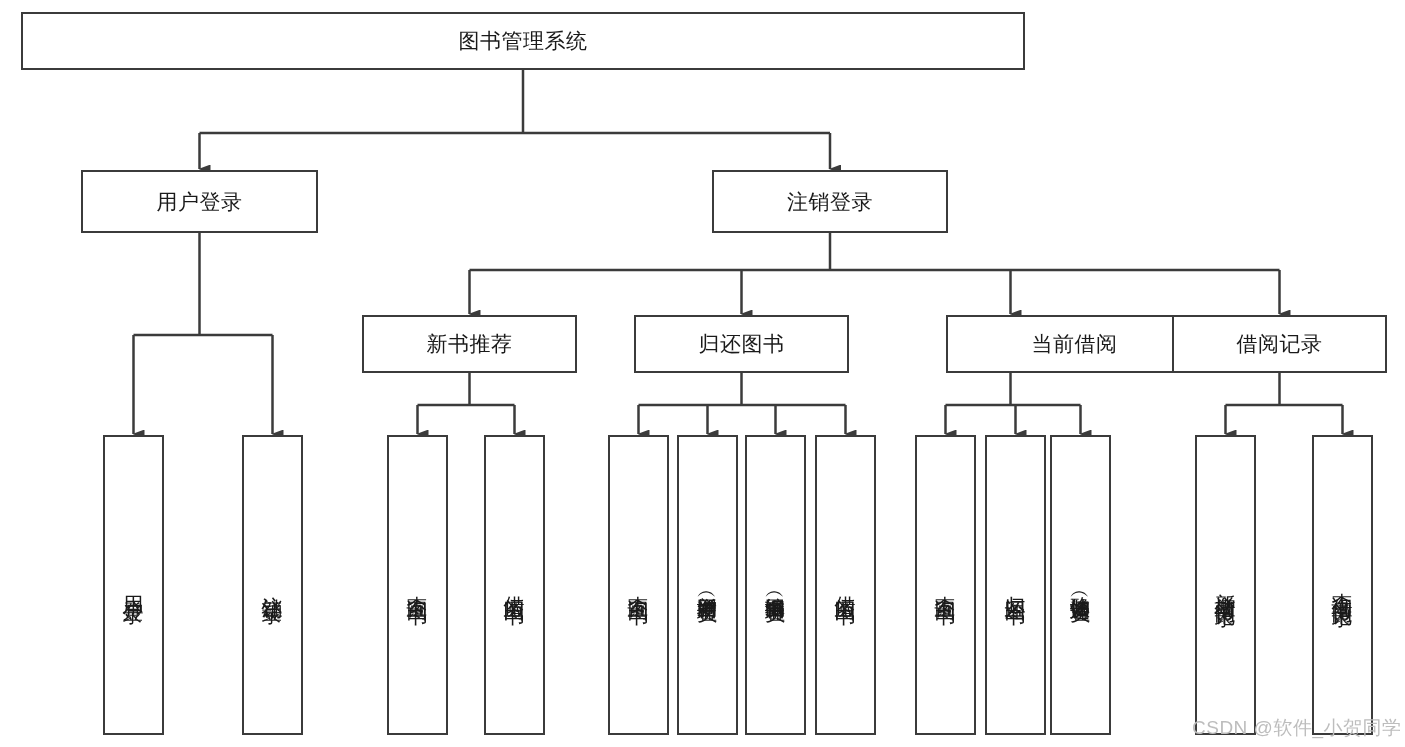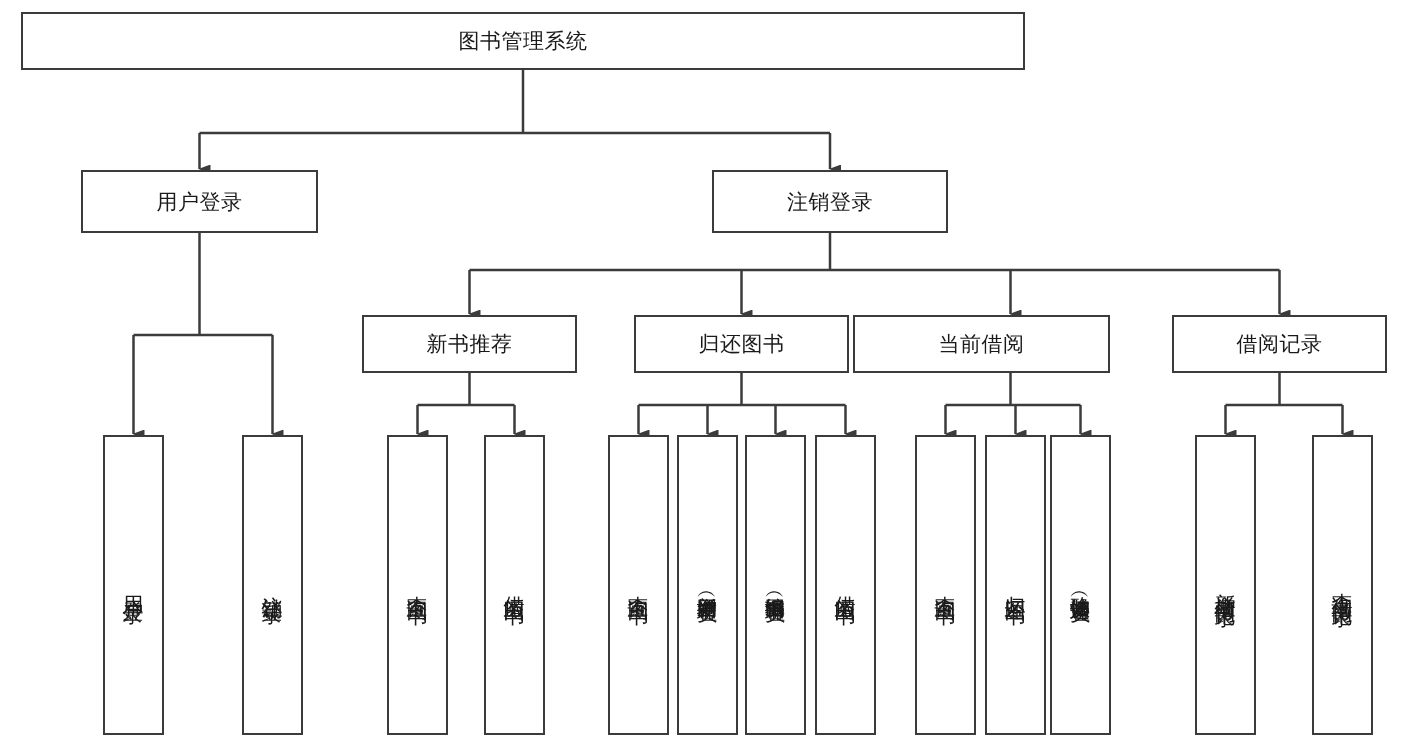--- a/index.html
+++ b/index.html
@@ -124,21 +124,21 @@
       </div>
       <div class="node horizontal" style="left: 712px; top: 170px; width: 236px; height: 63px;">
         <span class="label">注销登录</span>
       </div>
       <div class="node horizontal" style="left: 362px; top: 315px; width: 215px; height: 58px;">
         <span class="label">新书推荐</span>
       </div>
       <div class="node horizontal" style="left: 634px; top: 315px; width: 215px; height: 58px;">
         <span class="label">归还图书</span>
       </div>
-      <div class="node horizontal" style="left: 853px; top: 315px; width: 257px; height: 58px;">
+      <div class="node horizontal" style="left: 946px; top: 315px; width: 257px; height: 58px;">
         <span class="label">当前借阅</span>
       </div>
       <div class="node horizontal" style="left: 1172px; top: 315px; width: 215px; height: 58px;">
         <span class="label">借阅记录</span>
       </div>
       <div class="node vertical" style="left: 103px; top: 435px; width: 61px; height: 300px;">
         <span class="label">用户登录</span>
       </div>
       <div class="node vertical" style="left: 242px; top: 435px; width: 61px; height: 300px;">
         <span class="label">注销登录</span>
@@ -170,13 +170,14 @@
       <div class="node vertical tight" style="left: 1050px; top: 435px; width: 61px; height: 300px;">
         <span class="label">确认归还（管理员）</span>
       </div>
       <div class="node vertical" style="left: 1195px; top: 435px; width: 61px; height: 300px;">
         <span class="label">新增借阅记录</span>
       </div>
       <div class="node vertical" style="left: 1312px; top: 435px; width: 61px; height: 300px;">
         <span class="label">查询借阅记录</span>
       </div>
     </div>
+  <div class="watermark" style="left: 1192px; top: 715px; color: rgb(189, 189, 189);">CSDN @软件_小贺同学</div>
 </div>
 
 </body></html>

